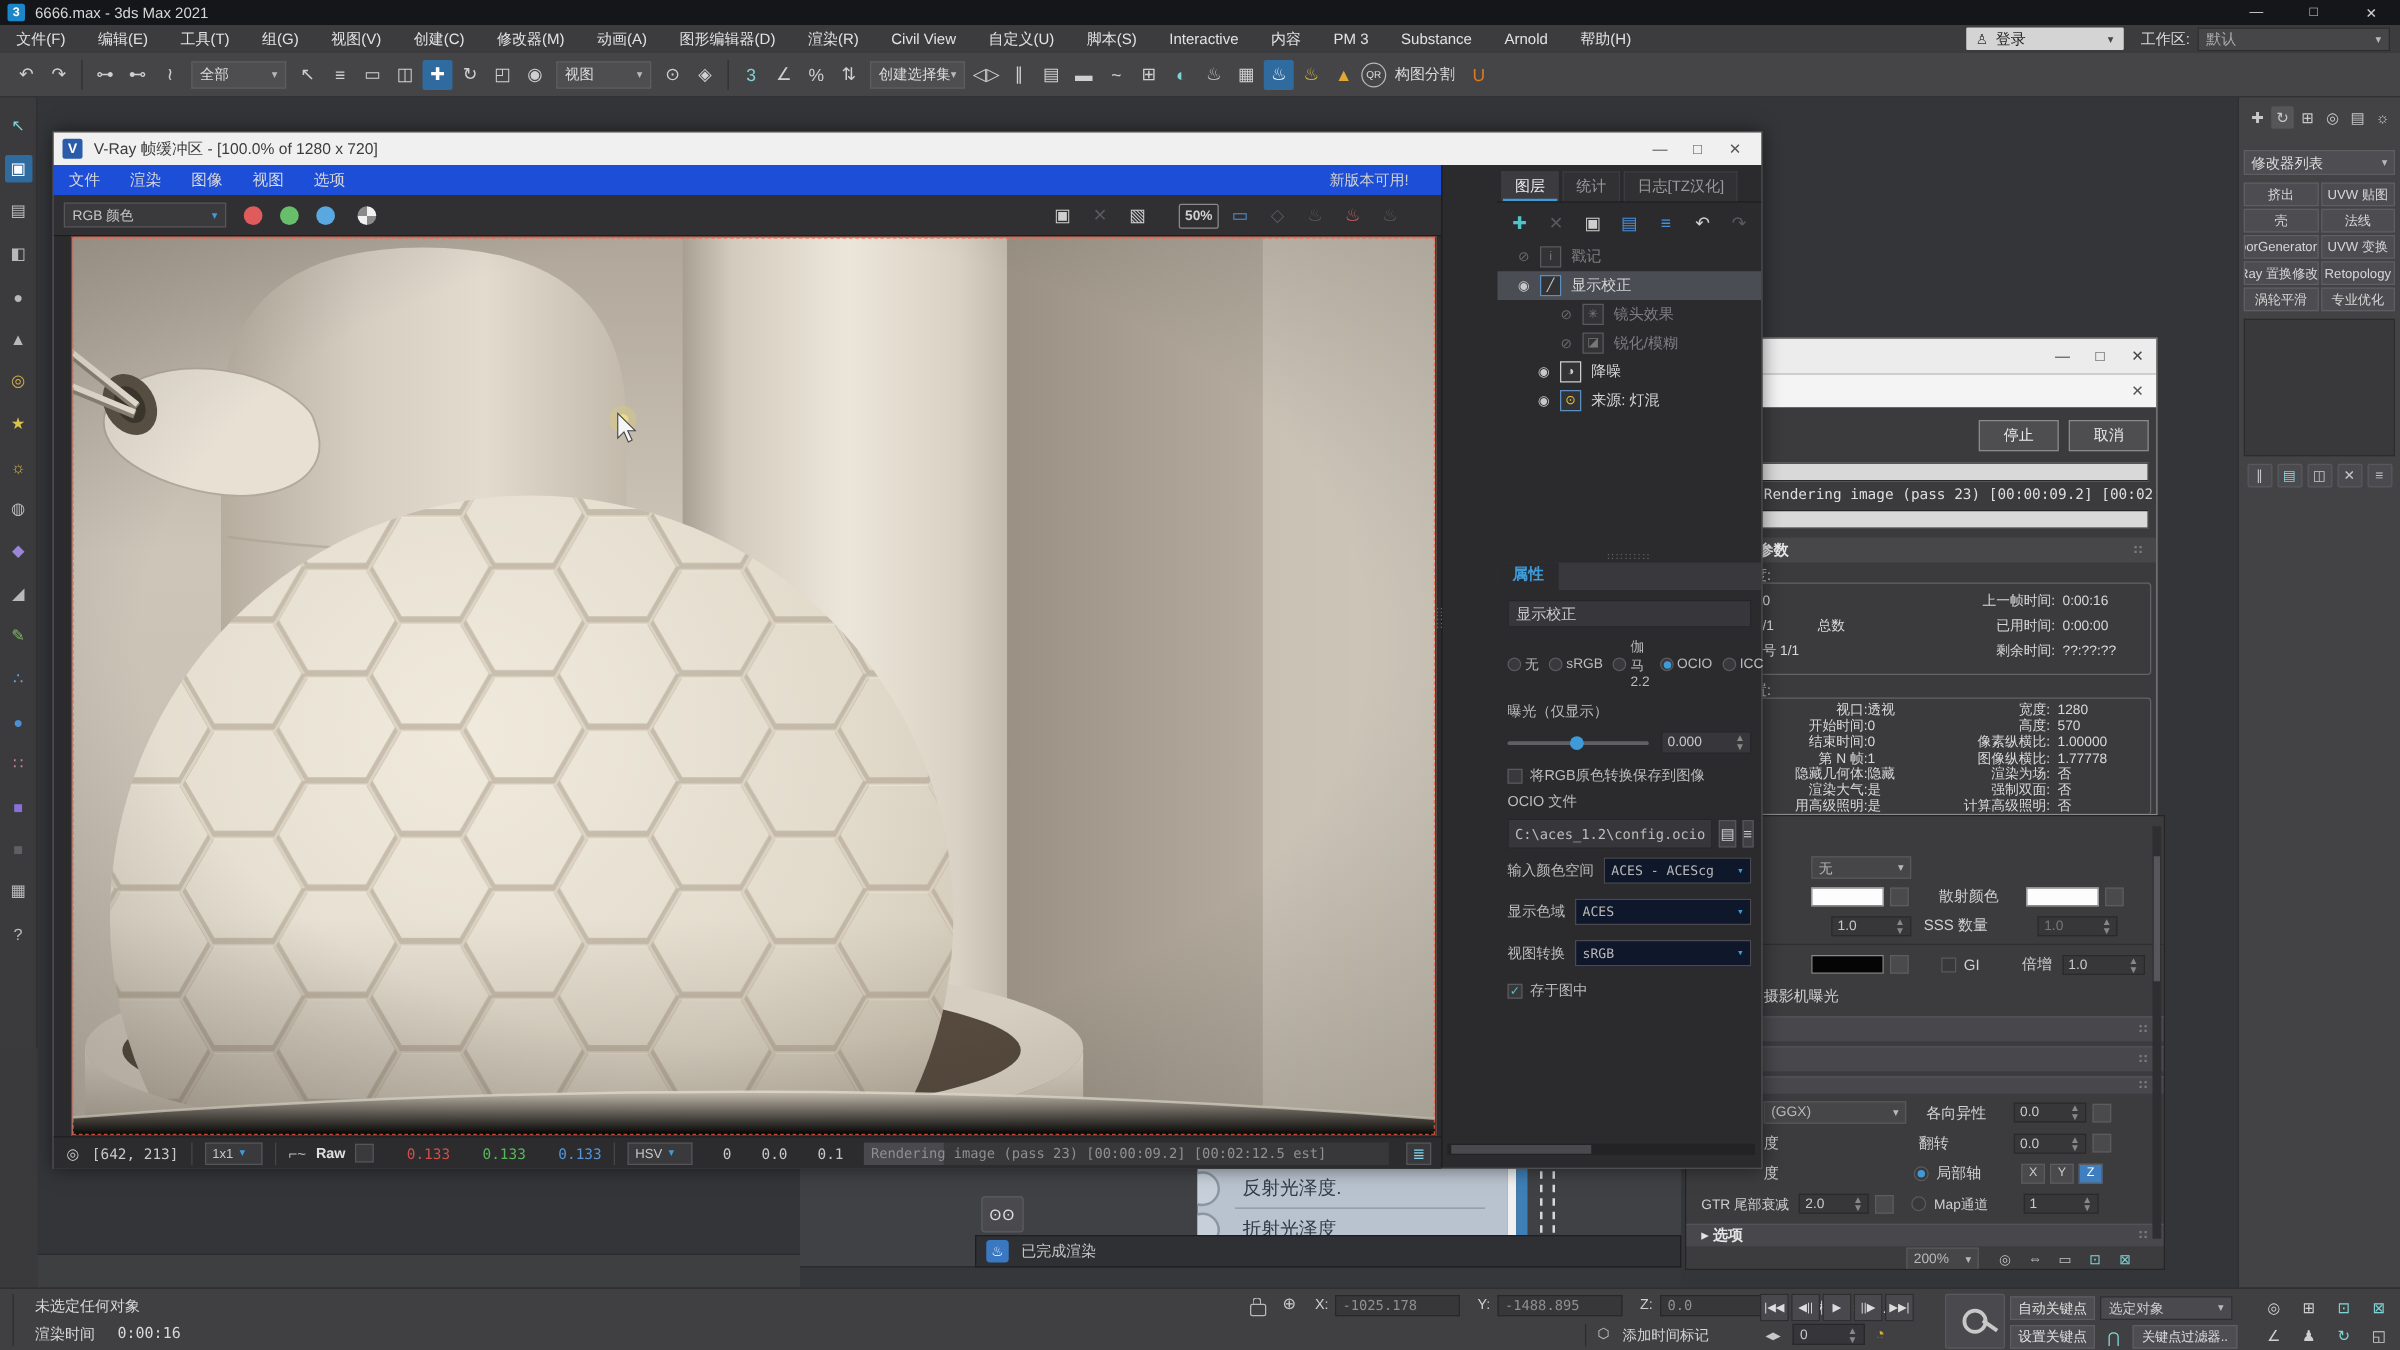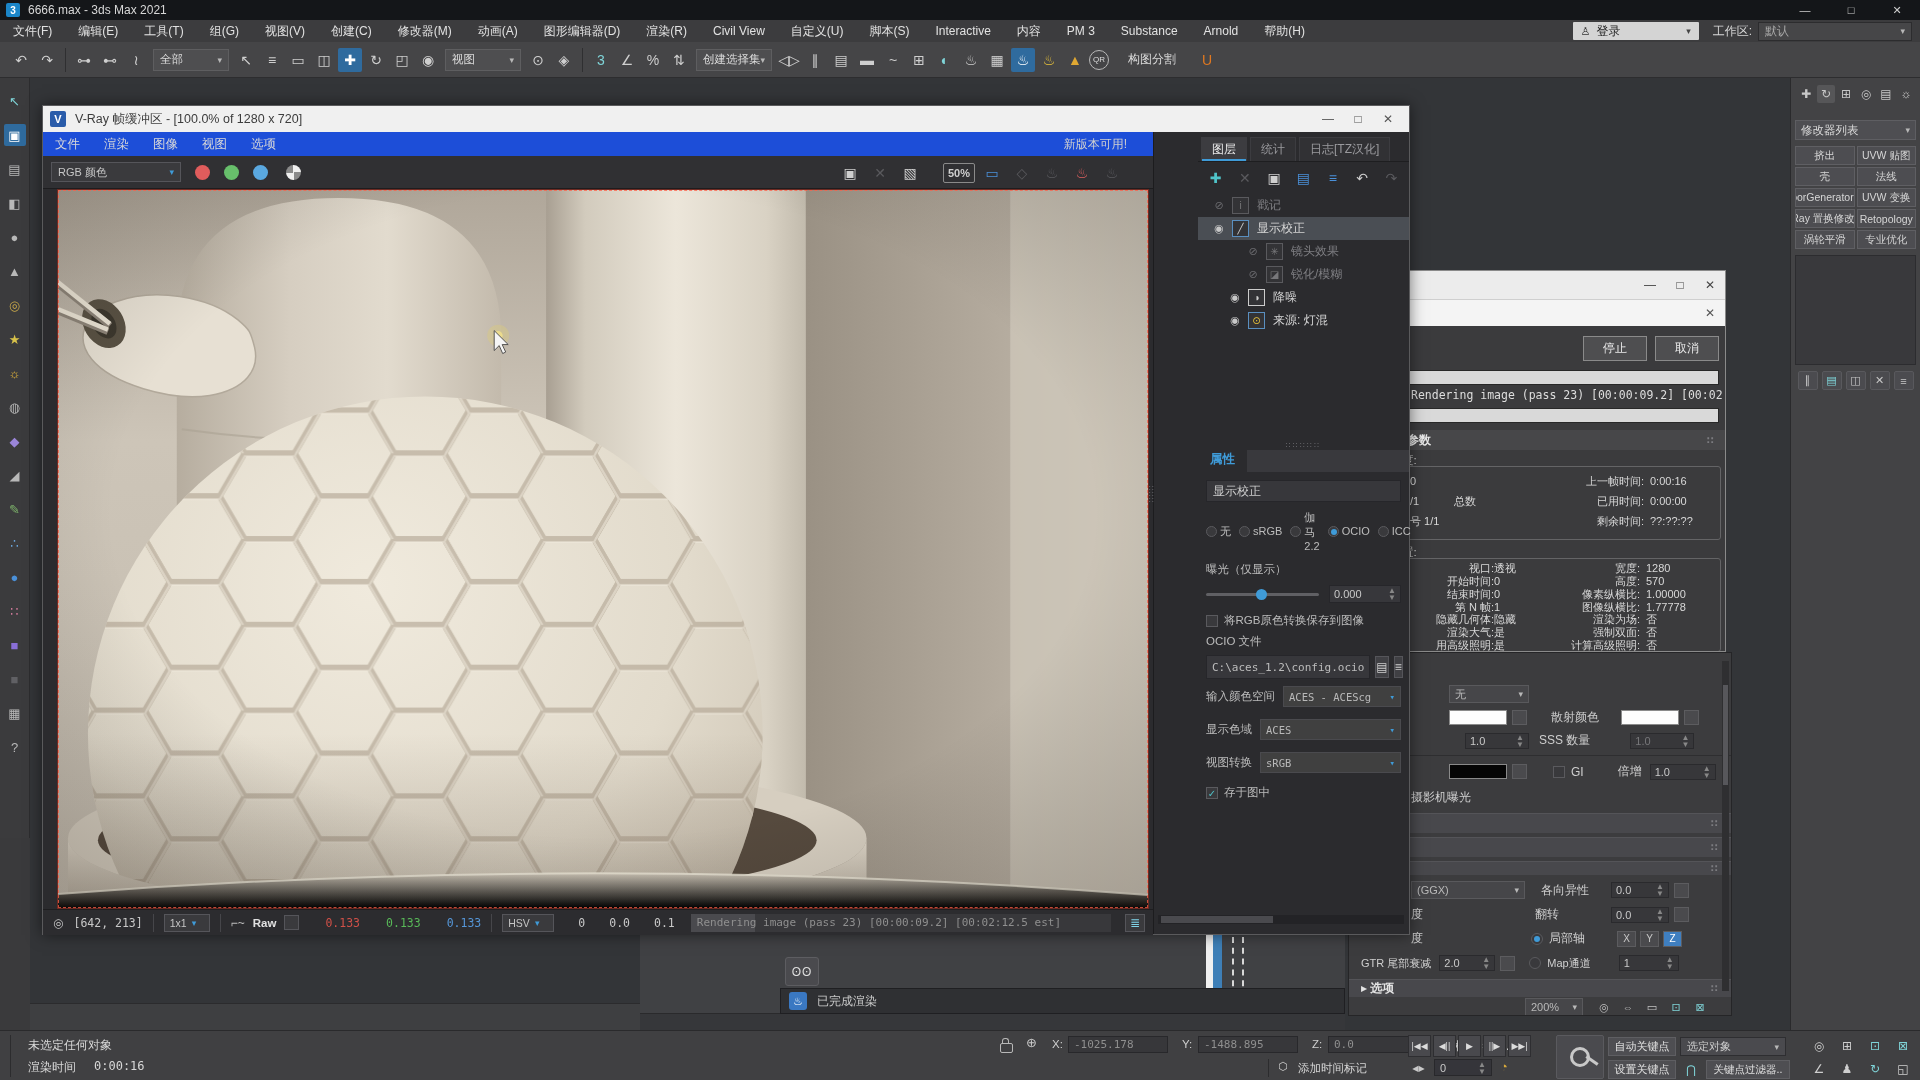--- a/index.html
+++ b/index.html
@@ -32,21 +32,21 @@
   .maintb{position:absolute;left:0;top:42px;width:1920px;height:36px;background:#454547;border-bottom:1px solid #2d2d2f;
           display:flex;align-items:center;padding-left:8px;box-sizing:border-box;}
   .maintb .icn{width:24px;height:24px;margin:0 1px;display:flex;align-items:center;justify-content:center;
                color:#cfcfcf;font-size:14px;border-radius:2px;}
   .maintb .icn.active{background:#2f6b9e;color:#fff;}
   .maintb .icn.round{border:1px solid #b8b8b8;border-radius:50%;width:18px;height:18px;font-size:8px;color:#ddd;}
   .maintb .tsep{width:1px;height:24px;background:#2f2f31;margin:0 5px;}
   .maintb .tdrop{height:20px;background:#4e4e50;border:1px solid #5e5e60;display:flex;align-items:center;
                  color:#dcdcdc;font-size:11.5px;padding:0 6px;margin:0 4px;min-width:62px;}
   .maintb .tdrop .caret{margin-left:auto;}
-  .maintb .tlabel{color:#dcdcdc;font-size:12px;margin:0 18px;}
+  .maintb .tlabel{color:#dcdcdc;font-size:12px;margin:0 6px;}
   
   .leftrib{position:absolute;left:0;top:78px;width:30px;height:760px;background:#3b3b3d;border-right:1px solid #2c2c2e;
            display:flex;flex-direction:column;align-items:center;padding-top:6px;box-sizing:border-box;}
   .leftrib .icn{width:22px;height:22px;margin:6px 0;display:flex;align-items:center;justify-content:center;
                 color:#b8b8b8;font-size:13px;border-radius:2px;}
   .leftrib .icn.active{background:#2f6b9e;color:#fff;}
   
   .viewport{position:absolute;left:30px;top:78px;width:1760px;height:952px;background:#333538;}
   .vp-bottomstrip{position:absolute;left:30px;top:1003px;width:610px;height:27px;background:#3e3f41;border-top:1px solid #2b2b2d;z-index:3;}
   .trackbar{position:absolute;left:640px;top:1013px;width:705px;height:17px;background:#36373a;border-top:1px solid #2a2a2c;z-index:12;}
@@ -198,21 +198,21 @@
         display:flex;align-items:center;padding:0 4px;margin-left:10px;box-sizing:border-box;}
   .sval .arr{margin-left:auto;color:#888;font-size:8px;line-height:7px;}
   .pchk{display:flex;align-items:center;margin:10px 8px 0 8px;color:#bcbcbc;font-size:11.5px;}
   .pchk .chk{margin-right:6px;flex:none;}
   .pathrow{display:flex;align-items:center;margin:6px 8px 0 8px;}
   .pathfield{flex:1;height:22px;background:#37373b;border:1px solid #26262a;color:#bcbcbc;
              font-family:"DejaVu Sans Mono",monospace;font-size:11px;display:flex;align-items:center;padding:0 5px;}
   .sqbtn{width:24px;height:22px;background:#404044;border:1px solid #55555a;color:#cfcfcf;display:flex;
          align-items:center;justify-content:center;font-size:12px;margin-left:5px;box-sizing:border-box;}
   .cmbrow{display:flex;align-items:center;margin:7px 8px 12px 8px;color:#bcbcbc;font-size:11.5px;}
-  .cmb{flex:1;height:19px;background:#404040;border:1px solid #4a4a4e;color:#b9b9b9;
+  .cmb{flex:1;height:19px;background:#0f172a;border:1px solid #4a4a4e;color:#b9b9b9;
        font-family:"DejaVu Sans Mono",monospace;font-size:10.5px;display:flex;align-items:center;padding:0 5px;margin-left:8px;text-align:center;}
   .cmb .caret{margin-left:auto;color:#3f9bd8;}
   .phscroll{position:absolute;left:4px;bottom:10px;width:246px;height:9px;background:#232326;}
   .phscroll:after{content:"";position:absolute;left:3px;top:1px;width:112px;height:7px;background:#4a4a4e;}
   .vgrip{position:absolute;left:1106px;top:380px;width:8px;color:#6a6a6e;font-size:8px;line-height:6px;}
   
   .cmdpanel{position:absolute;left:1790px;top:78px;width:130px;height:952px;background:#434345;border-left:1px solid #2a2a2c;box-sizing:border-box;}
   .cptabs{display:flex;align-items:center;height:24px;padding:4px 0 0 6px;}
   .cptabs .icn{width:18px;height:18px;display:flex;align-items:center;justify-content:center;color:#c8c8c8;
                font-size:12px;margin-right:2px;border-radius:2px;}
@@ -399,20 +399,31 @@
     <line x1="34" y1="8" x2="34" y2="44" stroke="#7db343" stroke-width="2"></line>
     <line x1="10" y1="46" x2="62" y2="40" stroke="#b0503e" stroke-width="2"></line>
     <text x="38" y="14" fill="#7db343" font-size="9">Y</text>
     <text x="58" y="54" fill="#b0503e" font-size="9">X</text>
   </svg>
   <div class="vp-bottomstrip"></div>
   <div class="trackbar"></div>
 
   <div class="me-view">
     <div class="binocbtn">ʘʘ</div>
+    <div class="magpanel">
+      <div class="magrow">
+        <span class="magknob"></span>
+        <span class="maglabel">反射光泽度.</span>
+      </div>
+      <div class="magdiv"></div>
+      <div class="magrow">
+        <span class="magknob"></span>
+        <span class="maglabel">折射光泽度</span>
+      </div>
+    </div>
     <div class="magscroll-w"></div>
     <div class="magscroll-b"></div>
     <div class="maggrip1"></div>
     <div class="maggrip2"></div>
   </div>
 
   <div class="me-params">
     <div class="row" style="left:100px;top:32px;">
       <div class="medrop" style="width:80px;">
         <span>无</span>

